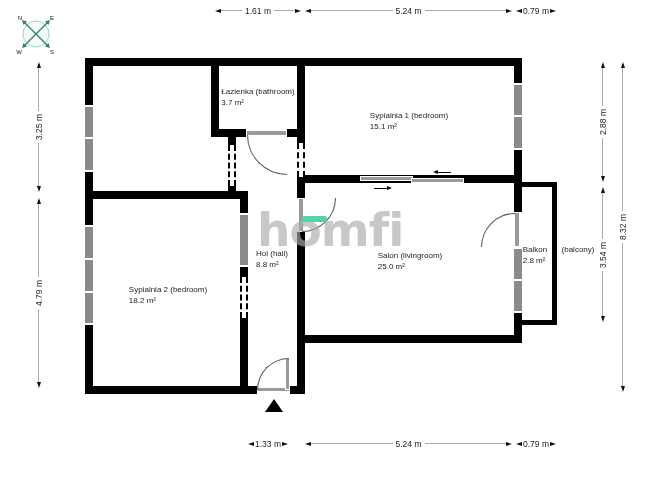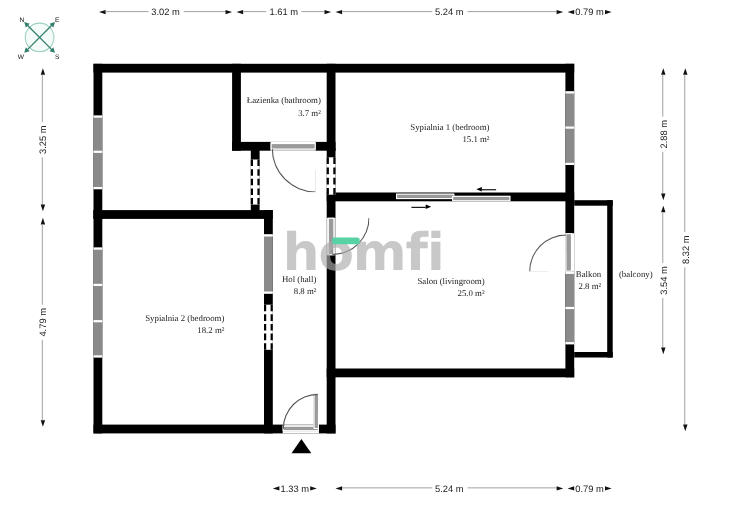--- a/index.html
+++ b/index.html
@@ -11,22 +11,22 @@
   .wtick{position:absolute;left:0;width:100%;height:2px;background:#fff;}
   .opening{position:absolute;background:#fff;border-left:2px dashed #000;border-right:2px dashed #000;
            box-sizing:border-box;z-index:2;}
   .gap{position:absolute;background:#fff;z-index:2;}
   .dpanel{position:absolute;background:#9a9a9a;border:1px solid #fff;box-sizing:border-box;z-index:3;}
   .sill{position:absolute;background:#9a9a9a;border:1px solid #fff;box-sizing:border-box;z-index:3;}
   .arc{position:absolute;box-sizing:border-box;z-index:3;}
   .arc-bl{border-left:1px solid #555;border-bottom:1px solid #555;border-bottom-left-radius:100% 100%;}
   .arc-br{border-right:1px solid #555;border-bottom:1px solid #555;border-bottom-right-radius:100% 100%;}
   .arc-tl{border-left:1px solid #555;border-top:1px solid #555;border-top-left-radius:100% 100%;}
-  .room-label{position:absolute;transform:translateX(-50%);text-align:right;font-size:8px;
-              line-height:1.32;color:#1c1c1c;white-space:nowrap;z-index:6;font-family:Liberation Serif, serif;}
+  .room-label{position:absolute;transform:translateX(-50%);text-align:left;font-size:8px;
+              line-height:1.32;color:#1c1c1c;white-space:nowrap;z-index:6;}
   .dim-h{position:absolute;display:flex;align-items:center;height:11px;z-index:4;}
   .dim-h .line{flex:1;height:1px;background:#aaa;}
   .dim-v{position:absolute;display:flex;flex-direction:column;align-items:center;width:11px;z-index:4;}
   .dim-v .line{flex:1;width:1px;background:#aaa;}
   .dlbl{font-size:8.5px;color:#222;padding:0 3px;white-space:nowrap;}
   .dim-v .dlbl{writing-mode:vertical-rl;transform:rotate(180deg);padding:3px 0;}
   .ah{width:0;height:0;flex:none;}
   .ah-l{border-top:2.5px solid transparent;border-bottom:2.5px solid transparent;border-right:6px solid #111;}
   .ah-r{border-top:2.5px solid transparent;border-bottom:2.5px solid transparent;border-left:6px solid #111;}
   .ah-u{border-left:2.5px solid transparent;border-right:2.5px solid transparent;border-bottom:6px solid #111;}
@@ -158,27 +158,20 @@
     <div>25.0 m²</div>
   </div>
   <div class="room-label" style="left:535px;top:245px;">
     <div>Balkon</div>
     <div>2.8 m²</div>
   </div>
   <div class="room-label" style="left:578px;top:245px;">
     <div>(balcony)</div>
   </div>
 
-  <div class="dim-h" style="left:90px;top:5px;width:121px;">
-    <div class="ah ah-l"></div>
-      <div class="line"></div>
-    <span class="dlbl">3.02 m</span>
-    <div class="line"></div>
-      <div class="ah ah-r"></div>
-  </div>
   <div class="dim-h" style="left:215px;top:5px;width:86px;">
     <div class="ah ah-l"></div>
       <div class="line"></div>
     <span class="dlbl">1.61 m</span>
     <div class="line"></div>
       <div class="ah ah-r"></div>
   </div>
   <div class="dim-h" style="left:305px;top:5px;width:207px;">
     <div class="ah ah-l"></div>
       <div class="line"></div>

